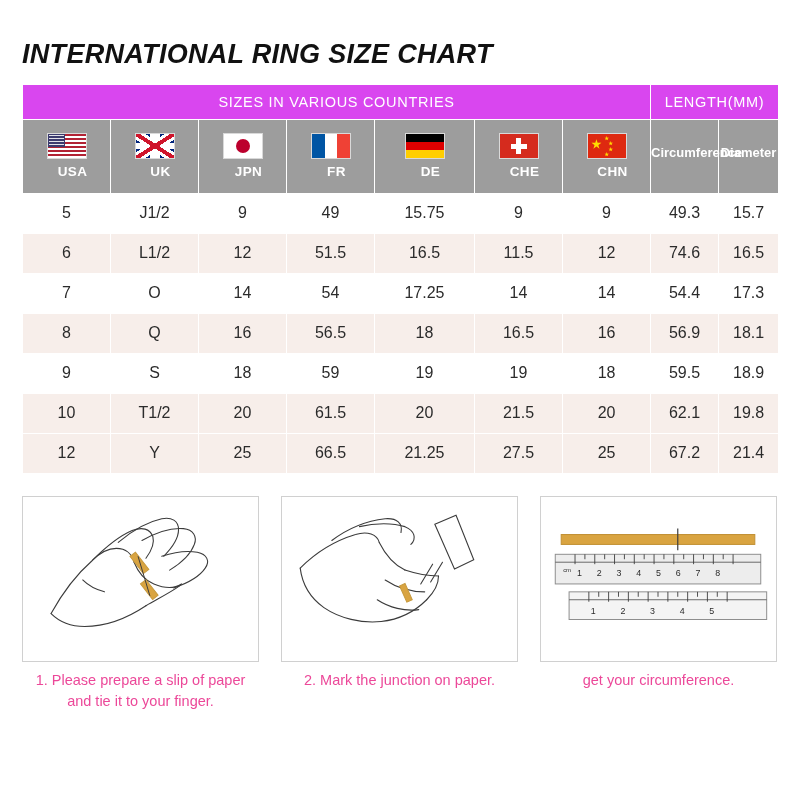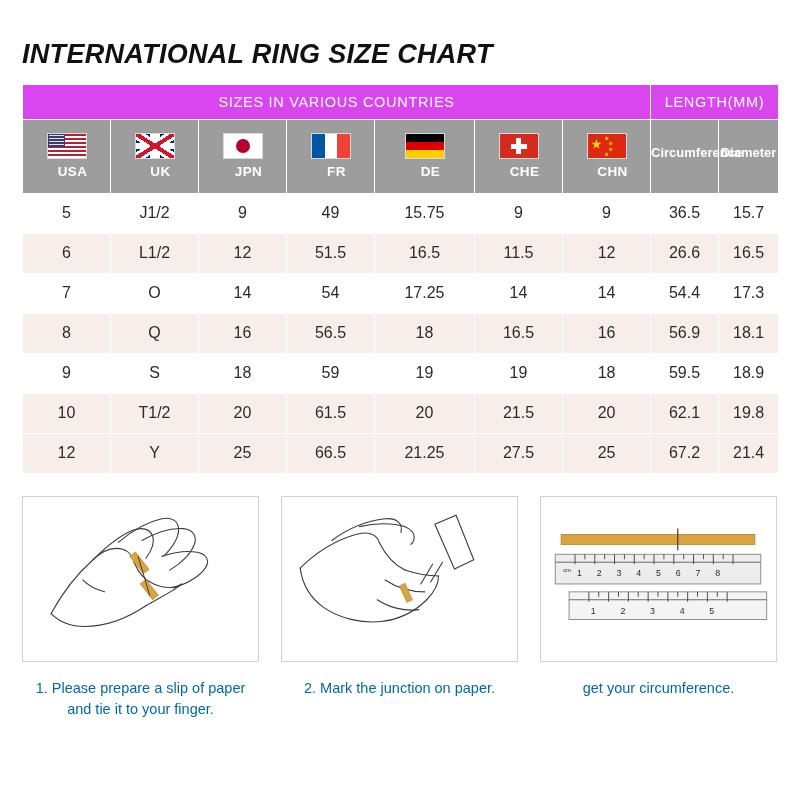--- a/index.html
+++ b/index.html
@@ -175,25 +175,25 @@
   .panel-box {
     width: 237px;
     height: 166px;
     border: 1px solid #d0d0d0;
     box-sizing: border-box;
     background: #ffffff;
     position: relative;
     overflow: hidden;
   }
   .panel-caption {
-    margin-top: 16px;
+    margin-top: 8px;
     font-size: 14.5px;
     line-height: 1.45;
     text-align: center;
-    color: #0369a1;
+    color: #ec4899;
   }
   .panel-caption .l1 { display: block; }
   .panel-caption .l2 { display: block; }
 </style>
 </head>
 <body>
 
 <div class="page">
 
   <div class="title">INTERNATIONAL RING SIZE CHART</div>
@@ -277,32 +277,32 @@
     </thead>
     <tbody>
       <tr class="odd">
         <td>5</td>
         <td>J1/2</td>
         <td>9</td>
         <td>49</td>
         <td>15.75</td>
         <td>9</td>
         <td>9</td>
-        <td>36.5</td>
+        <td>49.3</td>
         <td>15.7</td>
       </tr>
       <tr class="even">
         <td>6</td>
         <td>L1/2</td>
         <td>12</td>
         <td>51.5</td>
         <td>16.5</td>
         <td>11.5</td>
         <td>12</td>
-        <td>26.6</td>
+        <td>74.6</td>
         <td>16.5</td>
       </tr>
       <tr class="odd">
         <td>7</td>
         <td>O</td>
         <td>14</td>
         <td>54</td>
         <td>17.25</td>
         <td>14</td>
         <td>14</td>

